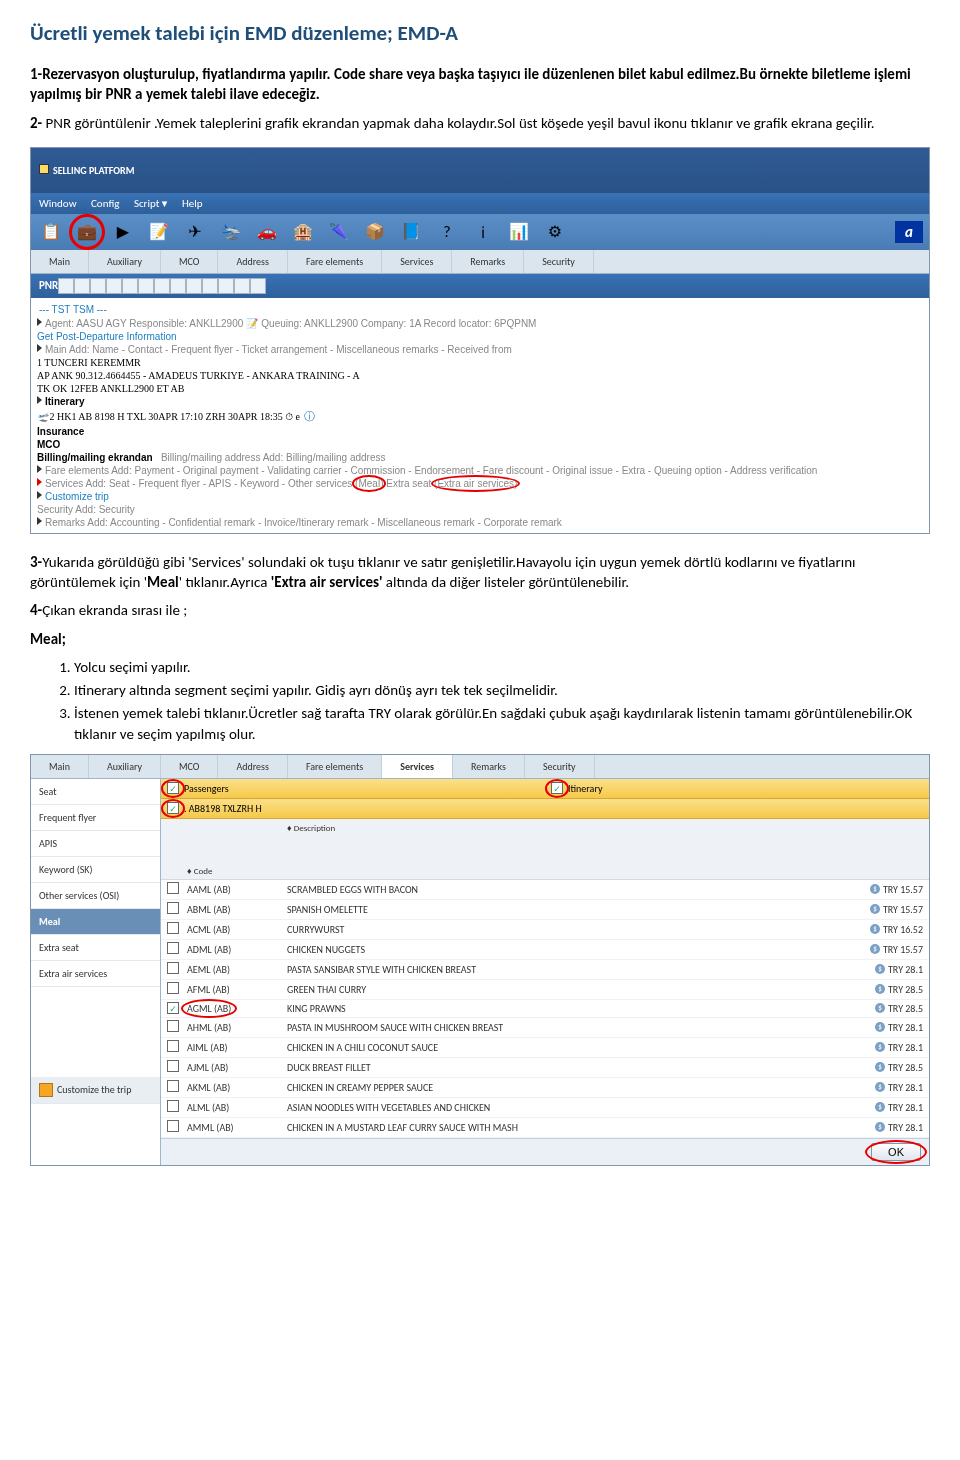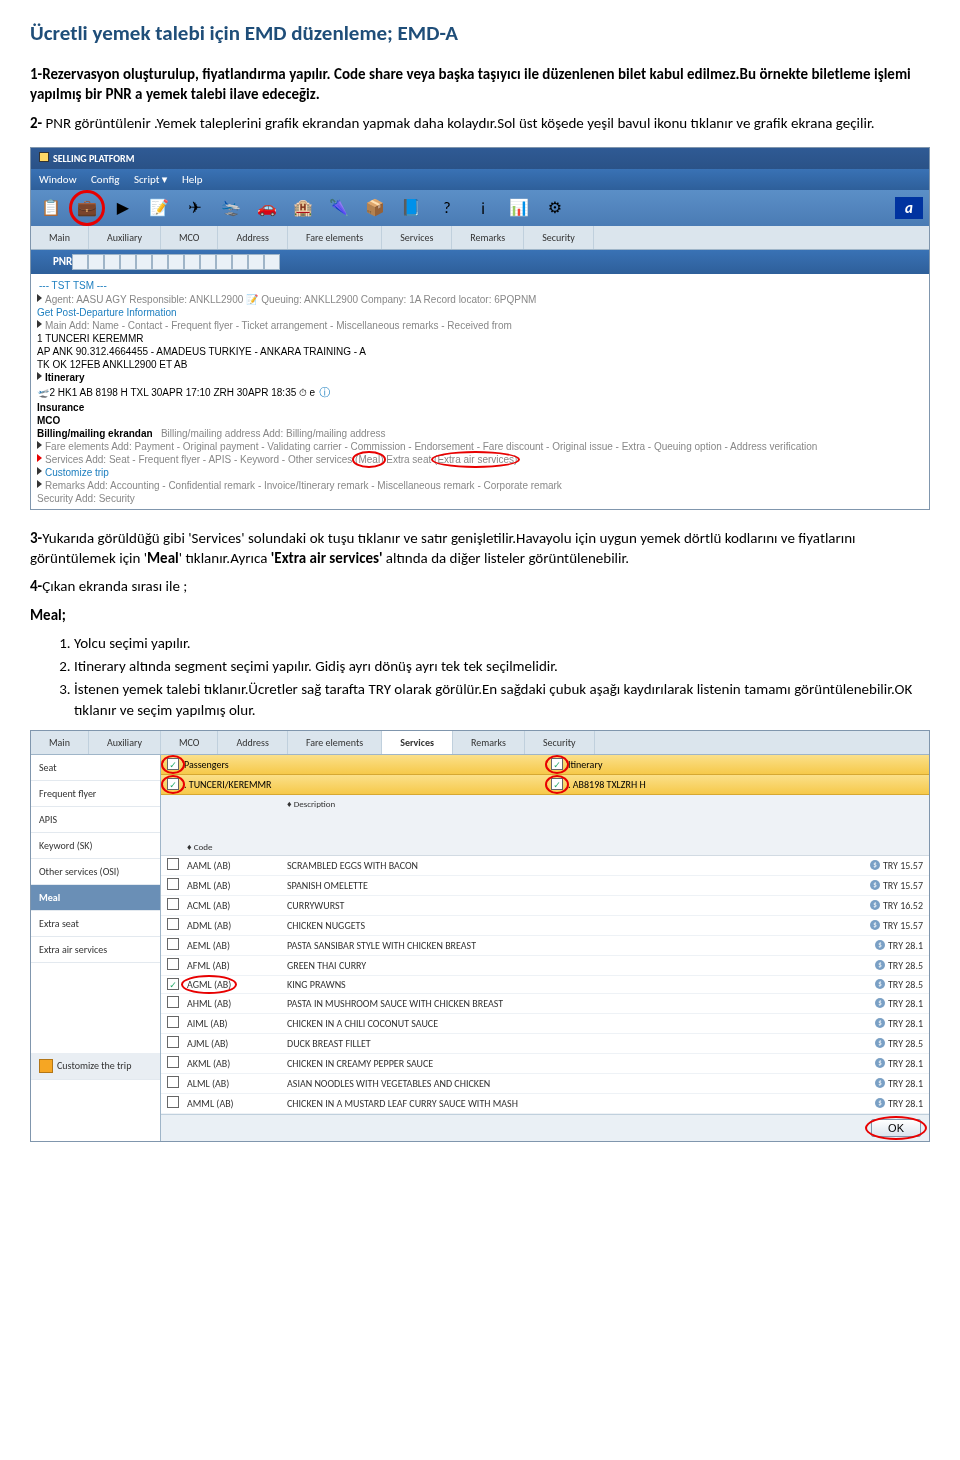--- a/index.html
+++ b/index.html
@@ -2,41 +2,41 @@
 <html><head>
 <meta charset="utf-8">
 <style>
   * { margin: 0; padding: 0; box-sizing: border-box; }
   body { font-family: Calibri, Arial, sans-serif; font-size: 15px; color: #000; width: 960px; background: #fff; padding: 20px 30px; }
   h1 { color: #1f4e79; font-size: 21px; font-weight: bold; margin-bottom: 18px; }
   p { margin: 8px 0; line-height: 1.35; }
   ol { margin-left: 44px; margin-top: 6px; }
   ol li { margin: 3px 0; line-height: 1.35; }
   .screenshot { border: 1px solid #8096ad; margin: 14px 0 18px 0; background: #fff; }
-  .titlebar { background: linear-gradient(#2f5a94, #2a5287); color: #fff; font-size: 10px; font-weight: bold; padding: 4px 8px; }
+  .titlebar { background: linear-gradient(#2f5a94, #2a5287); color: #fff; font-size: 10px; font-weight: bold; padding: 16px 8px; }
   .titlebar .sq { display: inline-block; width: 10px; height: 10px; background: #ffd966; border: 1px solid #333; margin-right: 4px; }
   .menubar { background: linear-gradient(#3972b5, #2e5f9a); color: #fff; font-size: 11px; padding: 4px 8px; }
   .menubar span { margin-right: 12px; }
   .toolbar { background: linear-gradient(#5b8fc7, #4a7bb4); padding: 4px 6px; display: flex; gap: 8px; align-items: center; }
   .tbicon { width: 28px; height: 28px; display: flex; align-items: center; justify-content: center; font-size: 16px; }
   .circle-red { position: relative; }
   .circle-red::after { content: ""; position: absolute; inset: -4px; border: 3px solid #e80000; border-radius: 50%; }
   .oval-red { position: relative; display: inline-block; }
   .oval-red::after { content: ""; position: absolute; inset: -3px -6px; border: 2px solid #e80000; border-radius: 50%; }
   .a-logo { background: #0033a0; color: #fff; font-weight: bold; font-style: italic; width: 28px; height: 22px; display: flex; align-items: center; justify-content: center; }
   .wtabs { background: #dbe5ed; display: flex; font-size: 10px; border-bottom: 1px solid #9fb5c8; }
   .wtabs div { padding: 5px 18px; border-right: 1px solid #c0d0dd; color: #333; }
-  .pnrbar { background: linear-gradient(#3972b5, #2e5f9a); color: #fff; font-size: 11px; padding: 4px 22px; display: flex; align-items: center; }
+  .pnrbar { background: linear-gradient(#3972b5, #2e5f9a); color: #fff; font-size: 11px; padding: 4px 8px; display: flex; align-items: center; }
   .pnrbar .micn { width: 16px; height: 16px; background: #eaf1f7; border: 1px solid #9fb5c8; }
   .pnr-body { background: #fff; font-size: 10px; font-family: Arial, sans-serif; padding: 4px 6px; }
   .pnr-tst { text-align: left; color: #2080c0; padding: 2px; }
   .pnr-line { padding: 1px 0; }
   .gray { color: #888; }
   .blue { color: #2080c0; }
-  .mono { font-family: Liberation Sans, sans-serif; font-size: 10px; }
+  .mono { font-family: Liberation Serif, serif; font-size: 10px; }
   .black { color: #000; }
   .arrow { display: inline-block; width: 0; height: 0; border-top: 4px solid transparent; border-bottom: 4px solid transparent; border-left: 5px solid #333; margin-right: 3px; vertical-align: 1px; }
   .arc-red { display: inline-block; width: 0; height: 0; border-top: 4px solid transparent; border-bottom: 4px solid transparent; border-left: 5px solid #e80000; margin-right: 3px; vertical-align: 1px; }
   .custom-blue { color: #2080c0; }
   .ssr-area { background: #fff; }
   .ring-icon { display: inline-block; color: #2080c0; font-size: 11px; margin-left: 4px; }
   .screenshot2 { border: 1px solid #8096ad; margin-top: 10px; }
   .s2-tabs { background: #dbe5ed; display: flex; font-size: 10px; border-bottom: 1px solid #9fb5c8; }
   .s2-tabs div { padding: 5px 18px; border-right: 1px solid #c0d0dd; color: #333; }
   .s2-body { display: flex; font-size: 10px; }
@@ -135,22 +135,22 @@
     <div class="pnr-line mono black">    AP ANK 90.312.4664455 - AMADEUS TURKIYE - ANKARA TRAINING - A</div>
     <div class="pnr-line mono black">    TK OK 12FEB ANKLL2900 ET AB</div>
     <div class="pnr-line"><span class="arrow"></span><b>Itinerary</b></div>
     <div class="pnr-line mono black"><span>🛫2   HK1   AB     8198    H   TXL       30APR  17:10   ZRH 30APR  18:35  ⏱  e</span><span class="ring-icon">ⓘ</span></div>
     <div class="pnr-line"><b>Insurance</b></div>
     <div class="pnr-line"><b>MCO</b></div>
     <div class="pnr-line"><b class="black">Billing/mailing ekrandan</b> &nbsp; <span class="gray">Billing/mailing address   Add: Billing/mailing address</span></div>
     <div class="pnr-line"><span class="arrow"></span><span class="gray">Fare elements   Add: Payment - Original payment - Validating carrier - Commission - Endorsement - Fare discount - Original issue - Extra - Queuing option - Address verification</span></div>
     <div class="pnr-line"><span class="arc-red"></span><span class="gray">Services   Add: Seat - Frequent flyer - APIS - Keyword - Other services (</span><span class="oval-red"><span class="gray">Meal</span></span><span class="gray">) Extra seat (</span><span class="oval-red"><span class="gray">Extra air services</span></span><span class="gray">)</span></div>
     <div class="pnr-line"><span class="arrow"></span><span class="custom-blue">Customize trip</span></div>
+    <div class="pnr-line"><span class="gray">Security   Add: Security</span></div>
     <div class="pnr-line"><span class="arrow"></span><span class="gray">Remarks   Add: Accounting - Confidential remark - Invoice/Itinerary remark - Miscellaneous remark - Corporate remark</span></div>
-    <div class="pnr-line"><span class="gray">Security   Add: Security</span></div>
   </div>
 </div>
 
 <p>
   <b>3-</b><span>Yukarıda görüldüğü gibi 'Services' solundaki ok tuşu tıklanır ve satır genişletilir.Havayolu için uygun yemek dörtlü kodlarını ve fiyatlarını görüntülemek için '</span><b>Meal</b><span>' tıklanır.Ayrıca </span><b>'Extra air services'</b><span> altında da diğer listeler görüntülenebilir.</span>
 </p>
 
 <p><b>4-</b><span>Çıkan ekranda sırası ile ;</span></p>
 <p><b>Meal;</b></p>
 <ol>
@@ -193,24 +193,20 @@
             <span>Passengers</span>
           </div>
         <div class="g-half">
             <span class="oval-red"><span class="cb checked"></span></span>
             <span>Itinerary</span>
           </div>
       </div>
       <div class="g-row">
         <div class="g-half">
             <span class="oval-red"><span class="cb checked"></span></span>
-            <span>. TUNCERI/KEREMMR</span>
-          </div>
-        <div class="g-half">
-            <span class="oval-red"><span class="cb checked"></span></span>
             <span>. AB8198 TXLZRH H</span>
           </div>
       </div>
       <div class="hdr-row">
         <div class="c1"></div>
           <div class="c2">♦ Code</div>
           <div class="c3">♦ Description</div>
           <div class="c4"></div>
       </div>
       <div id="meal-list">

